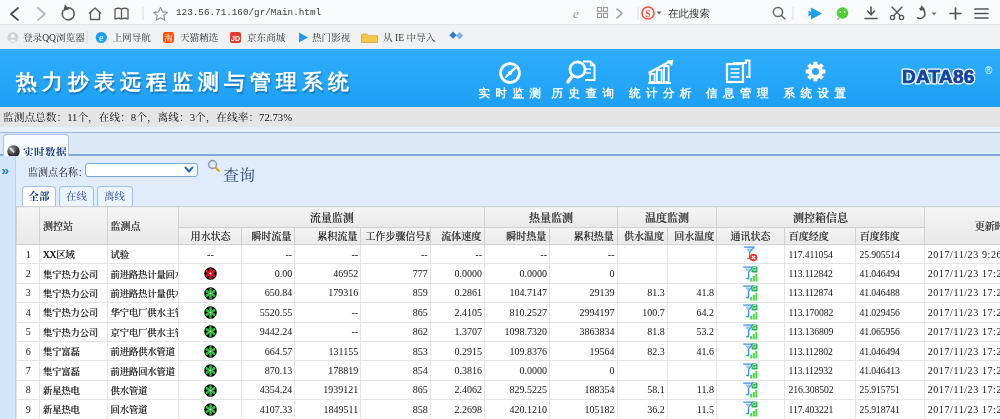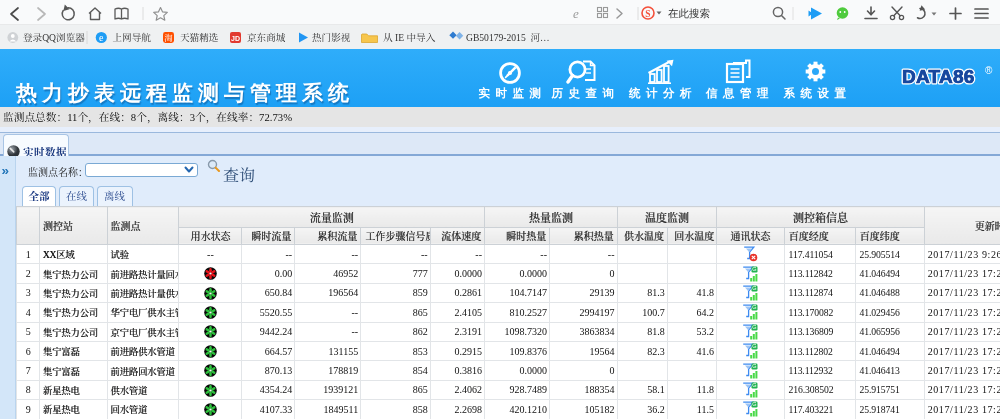--- a/index.html
+++ b/index.html
@@ -5,21 +5,21 @@
   * { margin:0; padding:0; box-sizing:border-box; }
   html,body { width:1000px; height:419px; overflow:hidden; }
   body { font-family:"Liberation Serif","Noto Serif CJK SC",serif; position:relative; background:#fff; }
   .abs { position:absolute; }
   
   #toolbar { left:0; top:0; width:1000px; height:25px; background:#f9fafb; border-bottom:1px solid #e8e9ea; }
   #bookbar { left:0; top:25px; width:1000px; height:24px; background:#eff1f2; }
   .bk { position:absolute; top:0; height:24px; line-height:25px; font-size:9.6px; color:#333; white-space:nowrap; font-family:"Liberation Serif","Noto Serif CJK SC",serif; }
   
   #bluehead { left:0; top:49px; width:1000px; height:58px; background:linear-gradient(#2fadfa,#1da0f5); }
-  #ptitle { left:16px; top:79px; width:500px; height:23px; color:#fff; font-size:21px; font-weight:bold; letter-spacing:5px; text-shadow:1px 1.5px 1px rgba(10,70,130,0.45); font-family:"Liberation Sans",sans-serif; white-space:nowrap; }
+  #ptitle { left:16px; top:68px; width:500px; height:23px; color:#fff; font-size:21px; font-weight:bold; letter-spacing:5px; text-shadow:1px 1.5px 1px rgba(10,70,130,0.45); font-family:"Liberation Sans",sans-serif; white-space:nowrap; }
   .menuitem { position:absolute; top:55px; width:90px; height:50px; text-align:center; color:#fff; font-family:"Liberation Sans",sans-serif; }
   .menuitem .mtext { display:block; margin-top:2px; margin-left:5px; font-size:11.5px; font-weight:bold; letter-spacing:5.5px; white-space:nowrap; }
   
   #statusbar { left:0; top:107px; width:1000px; height:20px; background:#e5e5e5; }
   #stattext { left:3px; top:0px; height:21px; line-height:21px; font-size:10.7px; color:#111; }
   #rightbtns { right:0; top:3.5px; width:148px; height:17.5px; background:linear-gradient(#f6f6f6,#c6c6c6); border:1px solid #9a9a9a; border-right:none; border-bottom:none; border-top-left-radius:9px; padding:0 2px 0 18px; display:flex; align-items:center; position:absolute; }
   .rbtn { display:flex; align-items:center; font-size:11px; font-weight:bold; color:#0f2f66; margin-left:3px; white-space:nowrap; letter-spacing:0.2px; }
   
   #tabstrip { left:0; top:127px; width:1000px; height:29px; background:#dde8f7; }
   #tabstrip .topline { position:absolute; left:0; top:4.5px; width:1000px; height:1px; background:#9ab8dd; }
@@ -93,20 +93,21 @@
     <rect x="597.5" y="7.5" width="4" height="4"></rect>
         <rect x="603.5" y="7.5" width="4" height="4"></rect>
     <rect x="597.5" y="13.5" width="4" height="4"></rect>
         <rect x="603.5" y="13.5" width="4" height="4"></rect>
   </g>
   <path d="M617 9 L622 13.5 L617 18" fill="none" stroke="#999" stroke-width="1.5" stroke-linecap="round" stroke-linejoin="round"></path>
   <circle cx="648" cy="13" r="6" fill="none" stroke="#f4503a" stroke-width="1.6"></circle>
   <text x="648" y="17" font-size="9.5" font-weight="bold" text-anchor="middle" font-family="Liberation Serif" fill="#f4503a">S</text>
   <path d="M656.5 11.5 L661.5 11.5 L659 14.5 Z" fill="#666"></path>
 </svg>
+<div class="abs" style="left:176px;top:0;height:25px;line-height:26px;font-size:9.3px;font-family:'Liberation Mono',monospace;color:#3a3a3a;letter-spacing:0;">123.56.71.160/gr/Main.html</div>
 <div class="abs" style="left:668px;top:0;height:25px;line-height:26px;font-size:10.5px;color:#333;font-family:'Liberation Sans',sans-serif;">在此搜索</div>
 </div>
 <div class="abs" id="bookbar">
 <svg width="1000" height="24" viewBox="0 0 24 24" style="position:absolute;left:0;top:0;width:1000px;height:24px" preserveAspectRatio="none"></svg>
 <svg width="560" height="24" style="position:absolute;left:0;top:0">
   <circle cx="12.8" cy="12.5" r="5.4" fill="#cfd2d5"></circle>
   <circle cx="12.8" cy="11" r="1.9" fill="#fff"></circle>
   <path d="M9.4 16.6 Q12.8 12.6 16.2 16.6 Z" fill="#fff"></path>
   <line x1="87" y1="6" x2="87" y2="19" stroke="#d8d8d8" stroke-width="1"></line>
   <circle cx="101.3" cy="12.5" r="5.6" fill="#1e9df5"></circle>
@@ -121,21 +122,20 @@
     <rect x="449" y="9" width="5.2" height="5.2" transform="rotate(45 454 12.6)" fill="#2e7bd0"></rect>
     <rect x="455.8" y="9" width="5.2" height="5.2" transform="rotate(45 460 12.6)" fill="#7fb3e8"></rect>
   </g>
 </svg>
 <span class="bk" style="left:23px;">登录QQ浏览器</span>
 <span class="bk" style="left:112.5px;">上网导航</span>
 <span class="bk" style="left:180px;">天猫精选</span>
 <span class="bk" style="left:247px;">京东商城</span>
 <span class="bk" style="left:312px;">热门影视</span>
 <span class="bk" style="left:383px;">从 IE 中导入</span>
-<span class="bk" style="left:466px;">GB50179-2015&nbsp;&nbsp;河…</span>
 </div>
 
 <div class="abs" id="bluehead"></div>
 <div class="abs" id="ptitle">热力抄表远程监测与管理系统</div>
 <div class="menuitem" style="left:465px;">
   <div style="height:29px;display:flex;justify-content:center;align-items:flex-end;">
       <svg width="22" height="22" viewBox="0 0 22 22">
  <circle cx="11" cy="11" r="9.4" fill="none" stroke="#fff" stroke-width="2.8"></circle>
  <circle cx="11" cy="11" r="2.1" fill="#fff"></circle>
  <line x1="8.8" y1="13.2" x2="15.8" y2="6.2" stroke="#fff" stroke-width="2.5" stroke-linecap="round"></line>
@@ -364,21 +364,21 @@
               <circle cx="6.5" cy="6.5" r="6.3" fill="#0a0a0a"></circle>
               <ellipse cx="6.5" cy="3.3" rx="1.35" ry="2.5" fill="#2dc03c" transform="rotate(0 6.5 6.5)"></ellipse>
               <ellipse cx="6.5" cy="3.3" rx="1.35" ry="2.5" fill="#2dc03c" transform="rotate(60 6.5 6.5)"></ellipse>
               <ellipse cx="6.5" cy="3.3" rx="1.35" ry="2.5" fill="#2dc03c" transform="rotate(120 6.5 6.5)"></ellipse>
               <ellipse cx="6.5" cy="3.3" rx="1.35" ry="2.5" fill="#2dc03c" transform="rotate(180 6.5 6.5)"></ellipse>
               <ellipse cx="6.5" cy="3.3" rx="1.35" ry="2.5" fill="#2dc03c" transform="rotate(240 6.5 6.5)"></ellipse>
               <ellipse cx="6.5" cy="3.3" rx="1.35" ry="2.5" fill="#2dc03c" transform="rotate(300 6.5 6.5)"></ellipse>
               <circle cx="6.5" cy="6.5" r="1.1" fill="#f2f2f2"></circle>
             </svg></td>
           <td class="num">650.84</td>
-          <td class="num">196564</td>
+          <td class="num">179316</td>
           <td class="num">859</td>
           <td class="num">0.2861</td>
 <td class="num">104.7147</td>
           <td class="num">29139</td>
           <td class="num">81.3</td>
           <td class="num">41.8</td>
 <td class="ctr"><svg width="16" height="16" viewBox="0 0 16 16" style="vertical-align:middle">
               <path d="M1.2 1.2 L10.8 1.2 L6.6 6.2 L6.6 12.5 L4.2 12.5" fill="none" stroke="#3d8af0" stroke-width="1.3"></path>
               <path d="M3 2.5 L9 2.5 L6 6 Z" fill="#9cc4f5"></path>
               <rect x="9.5" y="0.5" width="6" height="6" rx="1.2" fill="#21b351"></rect>
@@ -436,21 +436,21 @@
               <ellipse cx="6.5" cy="3.3" rx="1.35" ry="2.5" fill="#2dc03c" transform="rotate(60 6.5 6.5)"></ellipse>
               <ellipse cx="6.5" cy="3.3" rx="1.35" ry="2.5" fill="#2dc03c" transform="rotate(120 6.5 6.5)"></ellipse>
               <ellipse cx="6.5" cy="3.3" rx="1.35" ry="2.5" fill="#2dc03c" transform="rotate(180 6.5 6.5)"></ellipse>
               <ellipse cx="6.5" cy="3.3" rx="1.35" ry="2.5" fill="#2dc03c" transform="rotate(240 6.5 6.5)"></ellipse>
               <ellipse cx="6.5" cy="3.3" rx="1.35" ry="2.5" fill="#2dc03c" transform="rotate(300 6.5 6.5)"></ellipse>
               <circle cx="6.5" cy="6.5" r="1.1" fill="#f2f2f2"></circle>
             </svg></td>
           <td class="num">9442.24</td>
           <td class="num">--</td>
           <td class="num">862</td>
-          <td class="num">2.3191</td>
+          <td class="num">1.3707</td>
 <td class="num">1098.7320</td>
           <td class="num">3863834</td>
           <td class="num">81.8</td>
           <td class="num">53.2</td>
 <td class="ctr"><svg width="16" height="16" viewBox="0 0 16 16" style="vertical-align:middle">
               <path d="M1.2 1.2 L10.8 1.2 L6.6 6.2 L6.6 12.5 L4.2 12.5" fill="none" stroke="#3d8af0" stroke-width="1.3"></path>
               <path d="M3 2.5 L9 2.5 L6 6 Z" fill="#9cc4f5"></path>
               <rect x="9.5" y="0.5" width="6" height="6" rx="1.2" fill="#21b351"></rect>
               <text x="12.5" y="5.4" font-size="5.5" fill="#fff" text-anchor="middle" font-family="Liberation Sans">G</text>
               <rect x="8.2" y="12" width="2" height="3.5" fill="#49d948"></rect>
@@ -542,21 +542,21 @@
               <ellipse cx="6.5" cy="3.3" rx="1.35" ry="2.5" fill="#2dc03c" transform="rotate(120 6.5 6.5)"></ellipse>
               <ellipse cx="6.5" cy="3.3" rx="1.35" ry="2.5" fill="#2dc03c" transform="rotate(180 6.5 6.5)"></ellipse>
               <ellipse cx="6.5" cy="3.3" rx="1.35" ry="2.5" fill="#2dc03c" transform="rotate(240 6.5 6.5)"></ellipse>
               <ellipse cx="6.5" cy="3.3" rx="1.35" ry="2.5" fill="#2dc03c" transform="rotate(300 6.5 6.5)"></ellipse>
               <circle cx="6.5" cy="6.5" r="1.1" fill="#f2f2f2"></circle>
             </svg></td>
           <td class="num">4354.24</td>
           <td class="num">1939121</td>
           <td class="num">865</td>
           <td class="num">2.4062</td>
-<td class="num">928.7489</td>
+<td class="num">829.5225</td>
           <td class="num">188354</td>
           <td class="num">58.1</td>
           <td class="num">11.8</td>
 <td class="ctr"><svg width="16" height="16" viewBox="0 0 16 16" style="vertical-align:middle">
               <path d="M1.2 1.2 L10.8 1.2 L6.6 6.2 L6.6 12.5 L4.2 12.5" fill="none" stroke="#3d8af0" stroke-width="1.3"></path>
               <path d="M3 2.5 L9 2.5 L6 6 Z" fill="#9cc4f5"></path>
               <rect x="9.5" y="0.5" width="6" height="6" rx="1.2" fill="#21b351"></rect>
               <text x="12.5" y="5.4" font-size="5.5" fill="#fff" text-anchor="middle" font-family="Liberation Sans">G</text>
               <rect x="8.2" y="12" width="2" height="3.5" fill="#49d948"></rect>
               <rect x="10.8" y="10" width="2" height="5.5" fill="#49d948"></rect>

